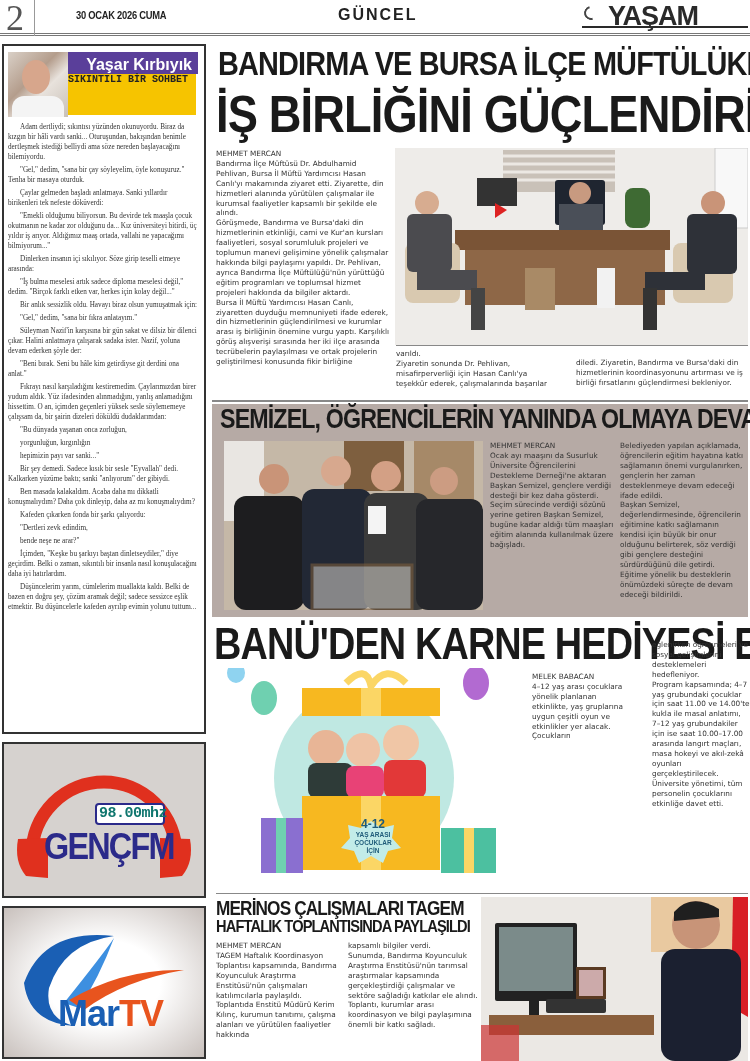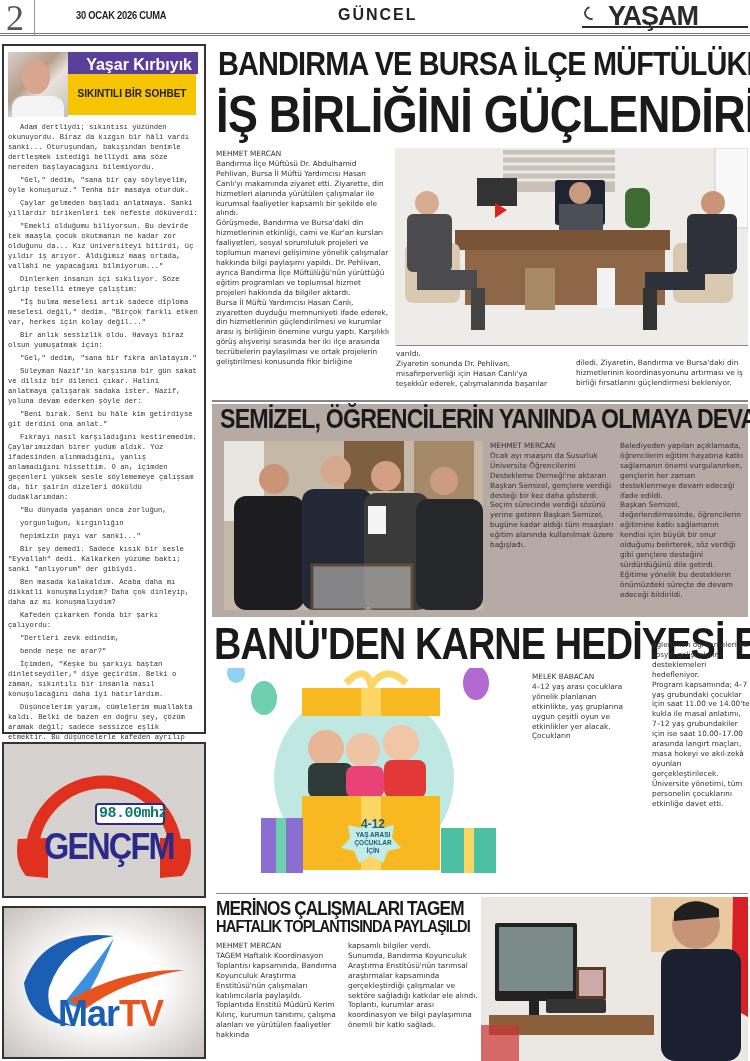--- a/index.html
+++ b/index.html
@@ -16,22 +16,22 @@
 #logo .txt{position:absolute;left:26px;top:0;font-family:"Liberation Sans",sans-serif;font-weight:900;font-size:27px;letter-spacing:-1px;color:#2a2a2a}
 #logo .line{position:absolute;left:0;top:25px;width:166px;height:2px;background:#2a2a2a}
 #logo .moon{position:absolute;left:2px;top:5px;width:14px;height:14px;border-radius:50%;border:2px solid #444;border-right-color:transparent;border-top-color:transparent;transform:rotate(30deg)}
 
 #colbox{left:2px;top:44px;width:204px;height:690px;border:2px solid #333}
 #colhead{left:8px;top:52px;width:188px;height:65px}
 #colphoto{left:0;top:0;width:60px;height:65px;background:linear-gradient(135deg,#d9d0c7 0%,#b49d8c 40%,#e8e2dc 60%,#c8c0b8 100%)}
 #colphoto .face{position:absolute;left:14px;top:8px;width:28px;height:34px;border-radius:50%;background:#d7a68c}
 #colphoto .shirt{position:absolute;left:4px;top:44px;width:52px;height:21px;border-radius:12px 12px 0 0;background:#f4f4f4}
 #colauthor{left:60px;top:0;width:130px;height:22px;background:#5a3f9a;color:#fff;font-family:"Liberation Sans",sans-serif;font-size:16px;font-weight:bold;text-align:right;padding:4px 6px 0 0}
-#coltitle{left:60px;top:22px;width:128px;height:41px;background:#f6c400;color:#222;font-family:Liberation Sans, sans-serif;font-size:10px;font-weight:bold;text-align:center;padding-top:14px;transform-origin:left}
-#colbody{left:8px;top:122px;width:190px;font-family:Liberation Mono, monospace;font-size:7.2px;line-height:10px;color:#333}
+#coltitle{left:60px;top:22px;width:128px;height:41px;background:#f6c400;color:#222;font-family:Liberation Mono, monospace;font-size:10px;font-weight:bold;transform-origin:left}
+#colbody{left:8px;top:122px;width:190px;font-family:Liberation Serif, serif;font-size:7.2px;line-height:10px;color:#333}
 #colbody p{text-indent:12px;margin-bottom:3px}
 
 .ad{width:204px;border:2px solid #333;background:#d6d2cf}
 #adfm{left:2px;top:742px;height:156px}
 #adtv{left:2px;top:906px;height:153px;background:radial-gradient(ellipse at center,#fff 40%,#c8c0bc 100%)}
 
 .hl{font-family:"Liberation Sans",sans-serif;font-weight:900;color:#1a1a1a;white-space:nowrap;transform-origin:left top;letter-spacing:-1px}
 #hl1a{left:218px;top:44px;font-size:34px;transform:scaleX(.85)}
 #hl1b{left:216px;top:84px;font-size:52px;transform:scaleX(.87)}
 .body{font-family:"DejaVu Sans",sans-serif;font-size:7.3px;line-height:9.9px;color:#333}
@@ -81,21 +81,21 @@
     <div class="shirt"></div>
   </div>
   <div id="colauthor" class="abs">Yaşar Kırbıyık</div>
   <div id="coltitle" class="abs">SIKINTILI BİR SOHBET</div>
 </div>
 <div id="colbody" class="abs">
   <p>Adam dertliydi; sıkıntısı yüzünden okunuyordu. Biraz da kızgın bir hâli vardı sanki... Oturuşundan, bakışından benimle dertleşmek istediği belliydi ama söze nereden başlayacağını bilemiyordu.</p>
   <p>"Gel," dedim, "sana bir çay söyleyelim, öyle konuşuruz." Tenha bir masaya oturduk.</p>
   <p>Çaylar gelmeden başladı anlatmaya. Sanki yıllardır birikenleri tek nefeste döküverdi:</p>
   <p>"Emekli olduğumu biliyorsun. Bu devirde tek maaşla çocuk okutmanın ne kadar zor olduğunu da... Kız üniversiteyi bitirdi, üç yıldır iş arıyor. Aldığımız maaş ortada, vallahi ne yapacağımı bilmiyorum..."</p>
-  <p>Dinlerken insanın içi sıkılıyor. Söze girip teselli etmeye çalıştım:</p>
+  <p>Dinlerken insanın içi sıkılıyor. Söze girip teselli etmeye arasında:</p>
   <p>"İş bulma meselesi artık sadece diploma meselesi değil," dedim. "Birçok farklı etken var, herkes için kolay değil..."</p>
   <p>Bir anlık sessizlik oldu. Havayı biraz olsun yumuşatmak için:</p>
   <p>"Gel," dedim, "sana bir fıkra anlatayım."</p>
   <p>Süleyman Nazif'in karşısına bir gün sakat ve dilsiz bir dilenci çıkar. Halini anlatmaya çalışarak sadaka ister. Nazif, yoluna devam ederken şöyle der:</p>
   <p>"Beni bırak. Seni bu hâle kim getirdiyse git derdini ona anlat."</p>
   <p>Fıkrayı nasıl karşıladığını kestiremedim. Çaylarımızdan birer yudum aldık. Yüz ifadesinden alınmadığını, yanlış anlamadığını hissettim. O an, içimden geçenleri yüksek sesle söylememeye çalışsam da, bir şairin dizeleri döküldü dudaklarımdan:</p>
   <p>"Bu dünyada yaşanan onca zorluğun,</p>
   <p>yorgunluğun, kırgınlığın</p>
   <p>hepimizin payı var sanki..."</p>
   <p>Bir şey demedi. Sadece kısık bir sesle "Eyvallah" dedi. Kalkarken yüzüme baktı; sanki "anlıyorum" der gibiydi.</p>

